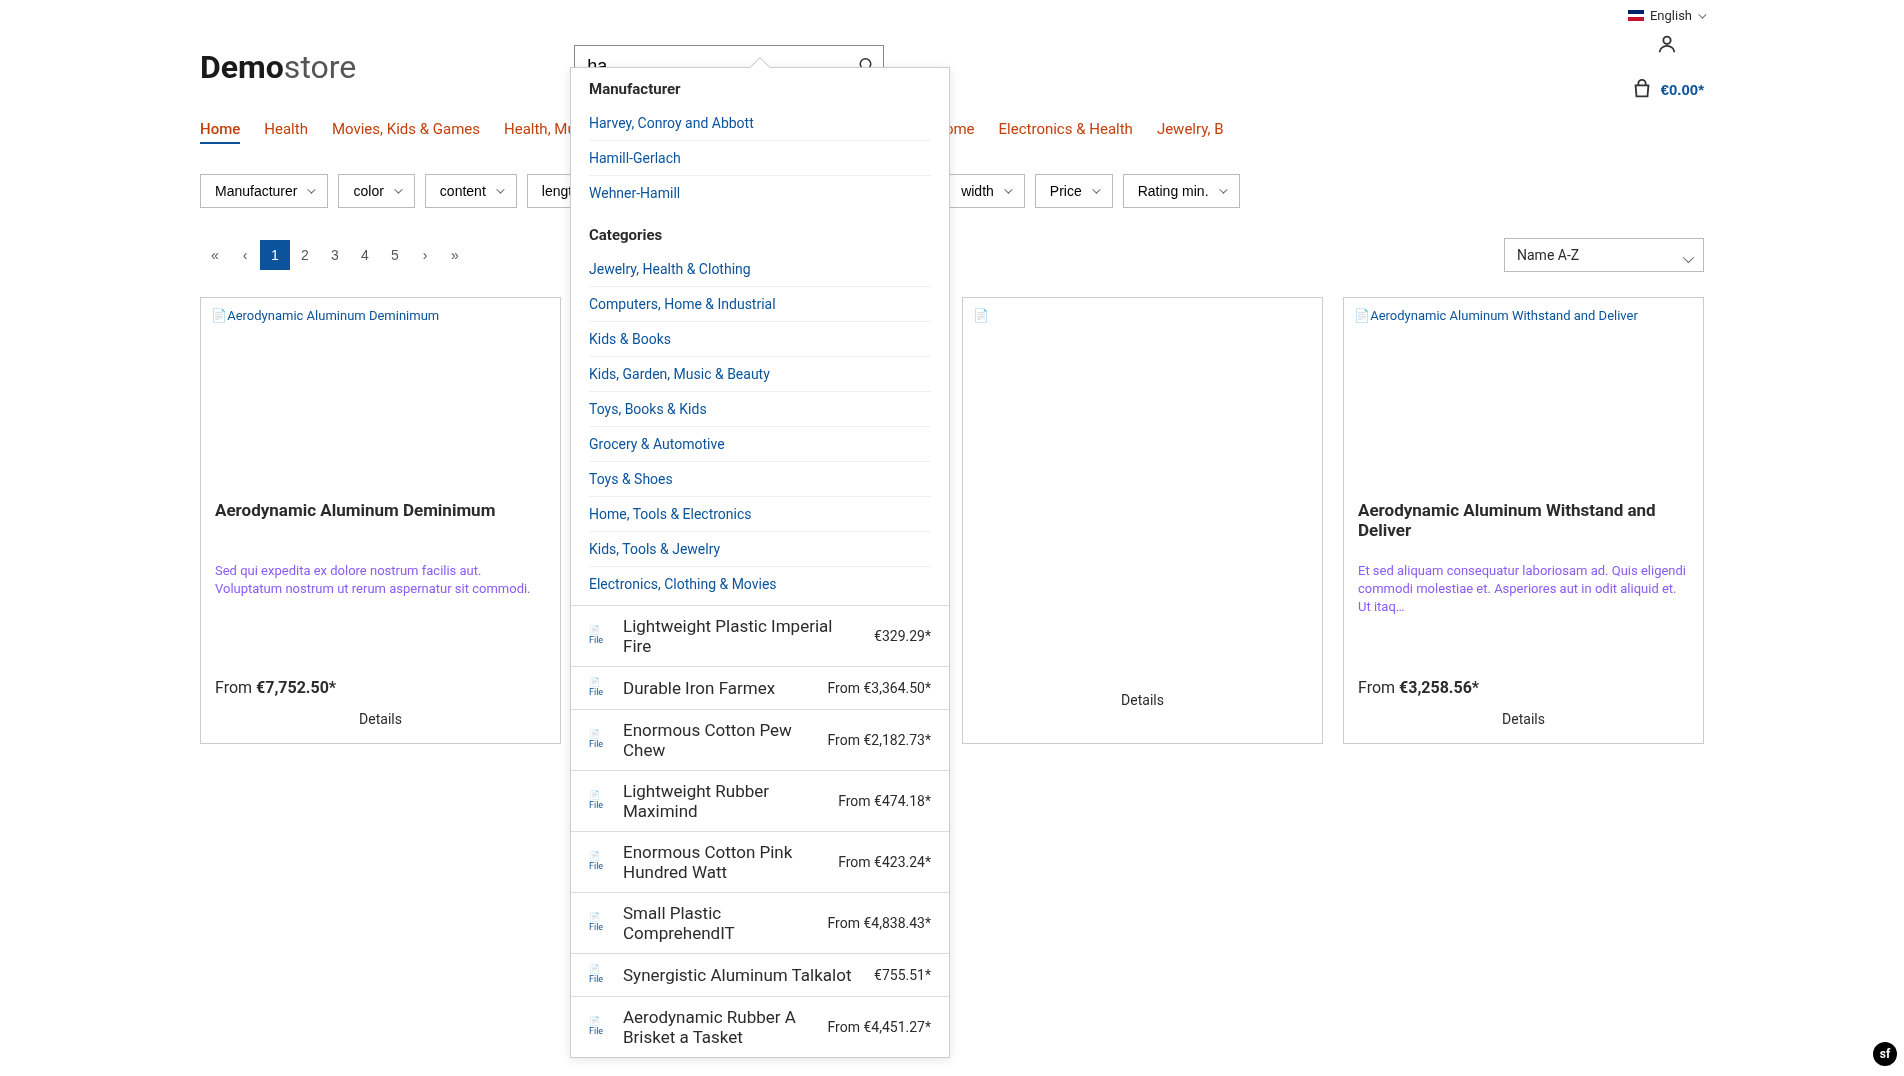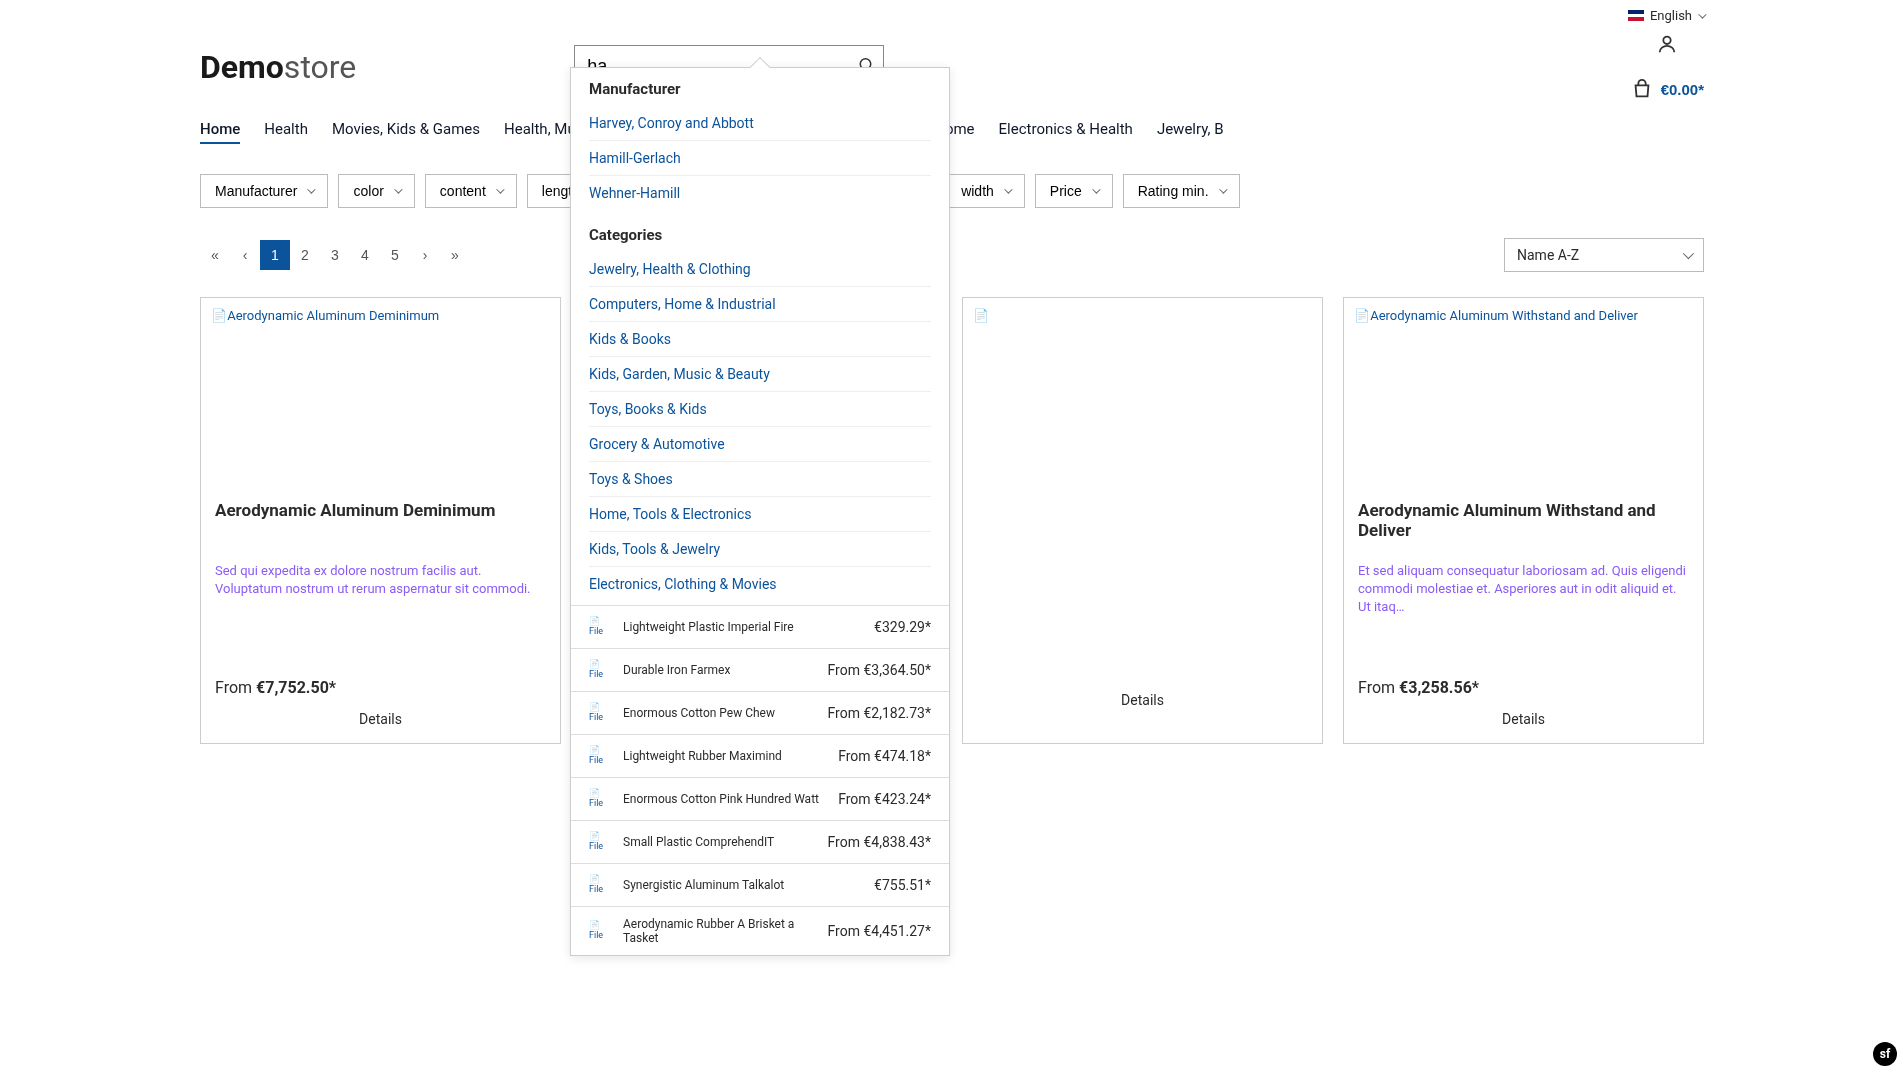--- a/index.html
+++ b/index.html
@@ -13,51 +13,51 @@
     .logo { font-size: 32px; font-weight: 400; color: #555; }
     .logo .bold { font-weight: 700; color: #1a1a1a; }
     .search-wrap { flex: 1; max-width: 310px; margin-left: 190px; position: relative; }
     .search-input { width: 100%; padding: 10px 40px 10px 12px; border: 1px solid #888; font-size: 18px; }
     .search-btn { position: absolute; right: 8px; top: 50%; transform: translateY(-50%); background: none; border: none; cursor: pointer; }
     .header-right { margin-left: auto; display: flex; align-items: center; gap: 20px; flex-direction: column; }
     .icon-btn { background: none; border: none; cursor: pointer; }
     .cart-total { color: #0b539b; font-size: 15px; font-weight: 600; }
     
     .nav { padding: 10px 200px 20px; display: flex; flex-wrap: wrap; gap: 24px; }
-    .nav-item { font-size: 15px; color: #0f172a; text-decoration: none; padding-bottom: 4px; }
+    .nav-item { font-size: 15px; color: #c2410c; text-decoration: none; padding-bottom: 4px; }
     .nav-item.active { border-bottom: 2px solid #0b539b; font-weight: 500; }
     
     .filters { padding: 10px 200px 20px; display: flex; flex-wrap: wrap; gap: 10px; }
     .filter { border: 1px solid #bbb; padding: 8px 14px; font-size: 14px; display: flex; align-items: center; gap: 10px; cursor: pointer; background: #fff; }
     
     .list-header { padding: 10px 200px; display: flex; justify-content: space-between; align-items: center; }
     .pagination { display: flex; gap: 0; }
     .page-btn { width: 30px; height: 30px; display: flex; align-items: center; justify-content: center; font-size: 14px; cursor: pointer; background: #fff; border: none; color: #555; }
     .page-btn.active { background: #0b539b; color: #fff; }
-    .sort-select { border: 1px solid #bbb; padding: 8px 12px; font-size: 14px; width: 200px; display: flex; justify-content: space-between; align-items: center; cursor: pointer; }
+    .sort-select { border: 1px solid #bbb; padding: 8px 12px; font-size: 14px; width: 200px; display: flex; justify-content: space-between; align-items: flex-end; cursor: pointer; }
     
     .products { padding: 15px 200px; display: grid; grid-template-columns: repeat(4, 1fr); gap: 20px; }
     .product { border: 1px solid #ccc; padding: 0; display: flex; flex-direction: column; }
     .product-img { height: 190px; padding: 10px; color: #0b539b; font-size: 13px; }
     .product-body { padding: 12px 14px 16px; display: flex; flex-direction: column; flex: 1; }
     .product-title { font-size: 17px; font-weight: 700; margin-bottom: 16px; min-height: 46px; }
     .product-desc { font-size: 13px; color: #8b5cf6; line-height: 1.4; min-height: 56px; overflow: hidden; }
     .product-price { margin-top: 60px; font-size: 16px; }
     .product-price .amount { font-weight: 700; }
     .product-details { margin-top: 14px; text-align: center; font-size: 14px; }
     
     .suggest { position: absolute; top: 67px; left: 570px; width: 380px; background: #fff; border: 1px solid #ccc; z-index: 100; box-shadow: 0 2px 10px rgba(0,0,0,0.1); }
     .suggest::before { content: ''; position: absolute; top: -8px; left: 50%; transform: translateX(-50%); width: 14px; height: 14px; background: #fff; border-left: 1px solid #ccc; border-top: 1px solid #ccc; transform: translateX(-50%) rotate(45deg); }
     .suggest-section { padding: 12px 18px 4px; }
     .suggest-heading { font-weight: 700; font-size: 15px; margin-bottom: 8px; }
     .suggest-link { display: block; padding: 9px 0; color: #0b539b; font-size: 14px; text-decoration: none; border-bottom: 1px solid #eee; }
     .suggest-link:last-child { border-bottom: none; }
     .suggest-prod { display: flex; align-items: center; padding: 10px 18px; border-top: 1px solid #ddd; gap: 12px; }
     .suggest-prod-img { width: 22px; height: 22px; font-size: 9px; color: #0b539b; }
-    .suggest-prod-name { flex: 1; font-size: 12px; }
+    .suggest-prod-name { flex: 1; font-size: 17px; }
     .suggest-prod-price { font-size: 14px; }
     
     .chevron { display: inline-block; width: 8px; height: 8px; border-right: 1.5px solid #666; border-bottom: 1.5px solid #666; transform: rotate(45deg) translateY(-2px); }
     .chevron-sm { width: 6px; height: 6px; }
     
     .sf-badge { position: fixed; bottom: 10px; right: 7px; width: 24px; height: 24px; background: #000; border-radius: 50%; display: flex; align-items: center; justify-content: center; color: #fff; font-size: 12px; font-weight: 700; }
   </style>
 </head>
 <body>
 

